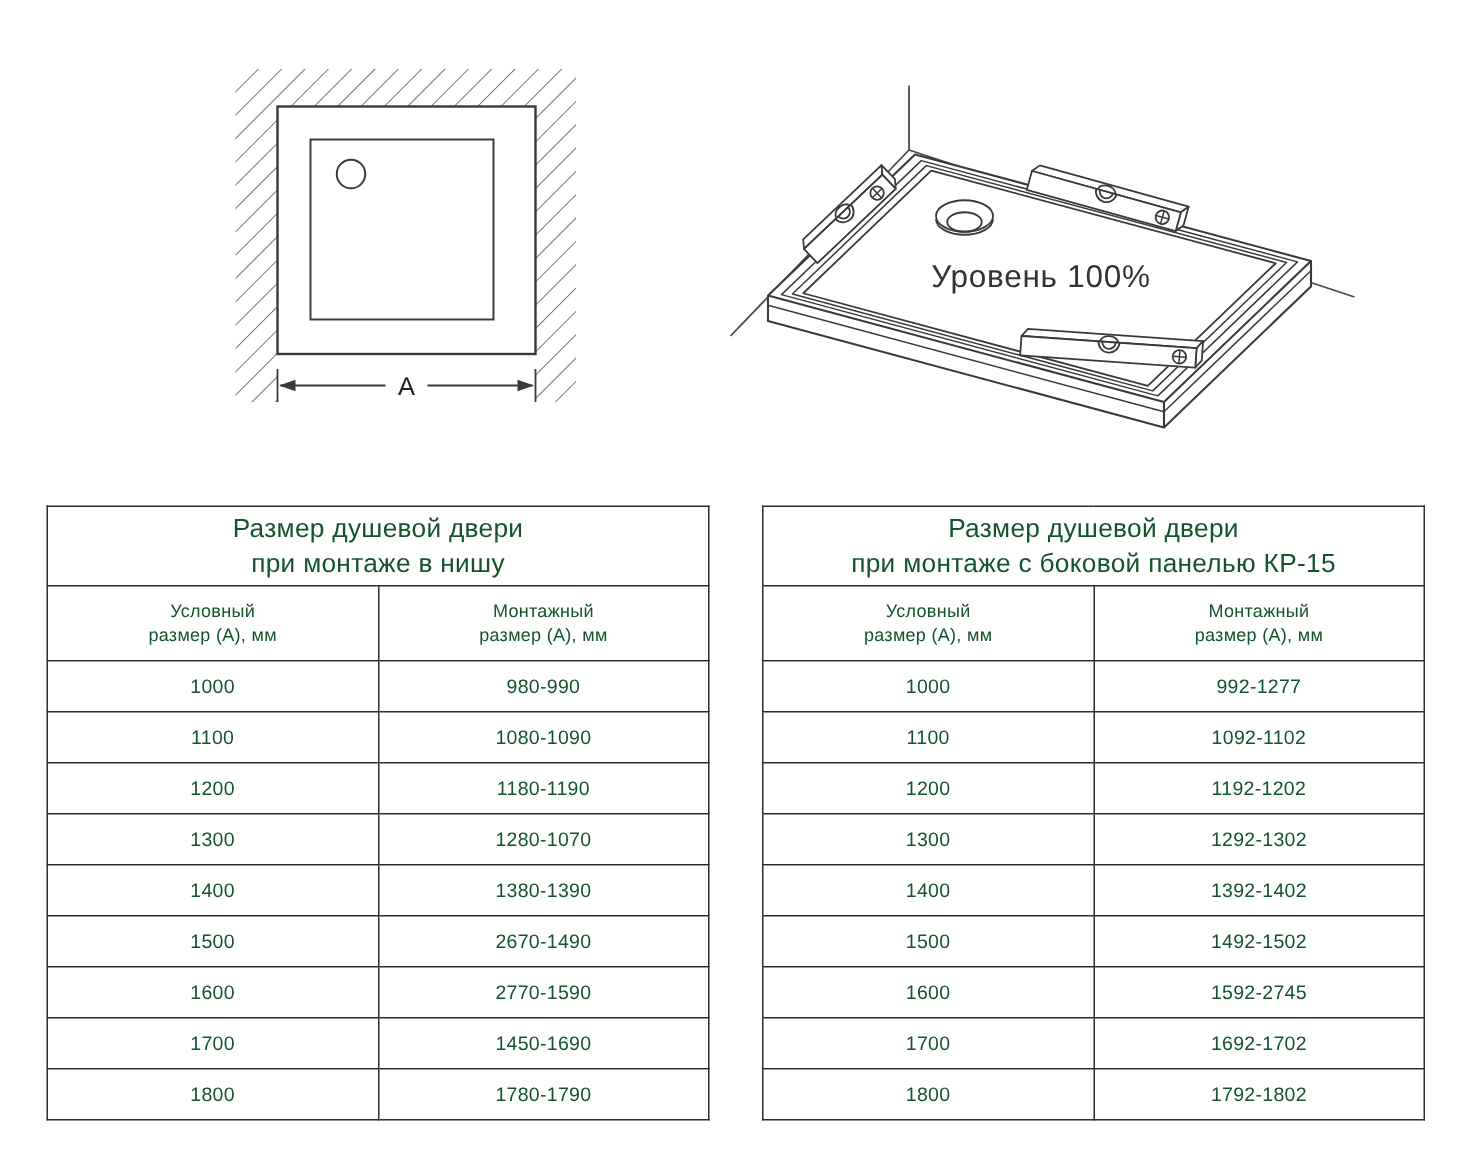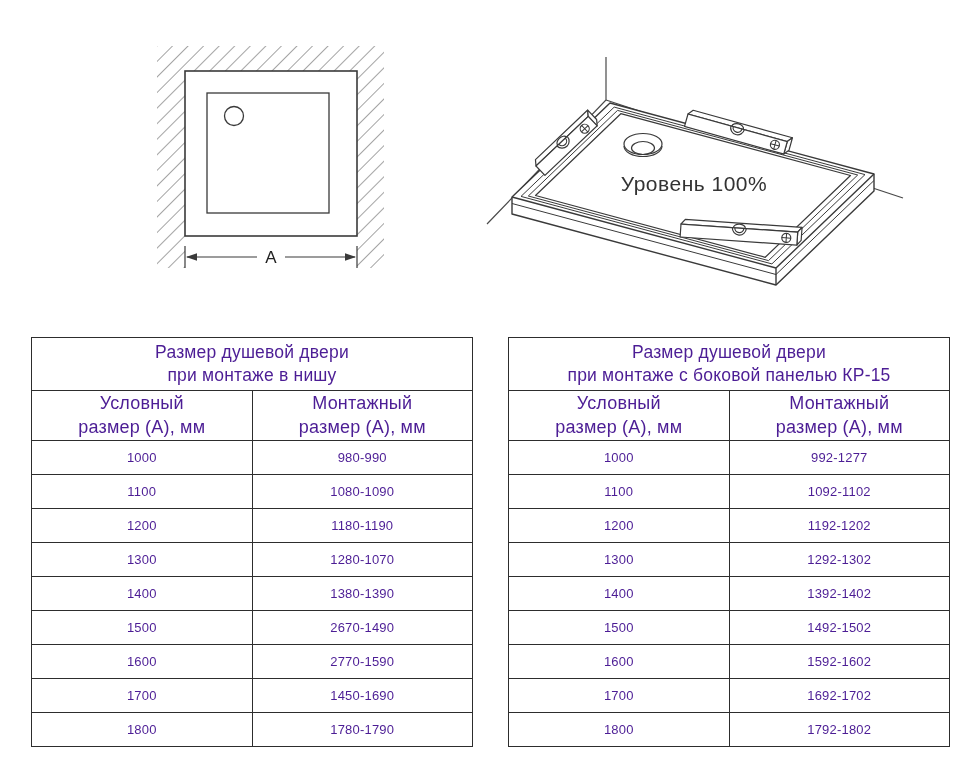--- a/index.html
+++ b/index.html
@@ -9,24 +9,24 @@
   .svg-niche { left: 150px; top: 38px; }
   .svg-level { left: 485px; top: 45px; }
   table.size-table {
     position: absolute; top: 337px; width: 442px; height: 396px;
     border-collapse: collapse; table-layout: fixed; background: #fff;
   }
   .t1 { left: 31px; }
   .t2 { left: 508px; }
   table.size-table td {
     border: 1.5px solid #2d2d2d; text-align: center; vertical-align: middle;
-    color: #4c1d95; padding: 0; letter-spacing: 0.2px;
+    color: #14532d; padding: 0; letter-spacing: 0.2px;
   }
   td.t-title   { font-size: 17.5px; line-height: 1.32; height: 52px; }
-  td.t-colhead { font-size: 18px; line-height: 1.30; height: 49px; }
+  td.t-colhead { font-size: 12px; line-height: 1.30; height: 49px; }
   td.t-cell    { font-size: 13px; height: 33px; }
   svg text { font-family: "Liberation Sans", sans-serif; }
 </style>
 </head>
 <body>
 
 <div class="canvas">
 
   <svg class="diagram svg-niche" width="240" height="235" viewBox="150 38 240 235">
     <defs>
@@ -192,21 +192,21 @@
       <tr>
           <td class="t-cell">1400</td>
           <td class="t-cell">1392-1402</td>
         </tr>
       <tr>
           <td class="t-cell">1500</td>
           <td class="t-cell">1492-1502</td>
         </tr>
       <tr>
           <td class="t-cell">1600</td>
-          <td class="t-cell">1592-1602</td>
+          <td class="t-cell">1592-2745</td>
         </tr>
       <tr>
           <td class="t-cell">1700</td>
           <td class="t-cell">1692-1702</td>
         </tr>
       <tr>
           <td class="t-cell">1800</td>
           <td class="t-cell">1792-1802</td>
         </tr>
     </tbody>

